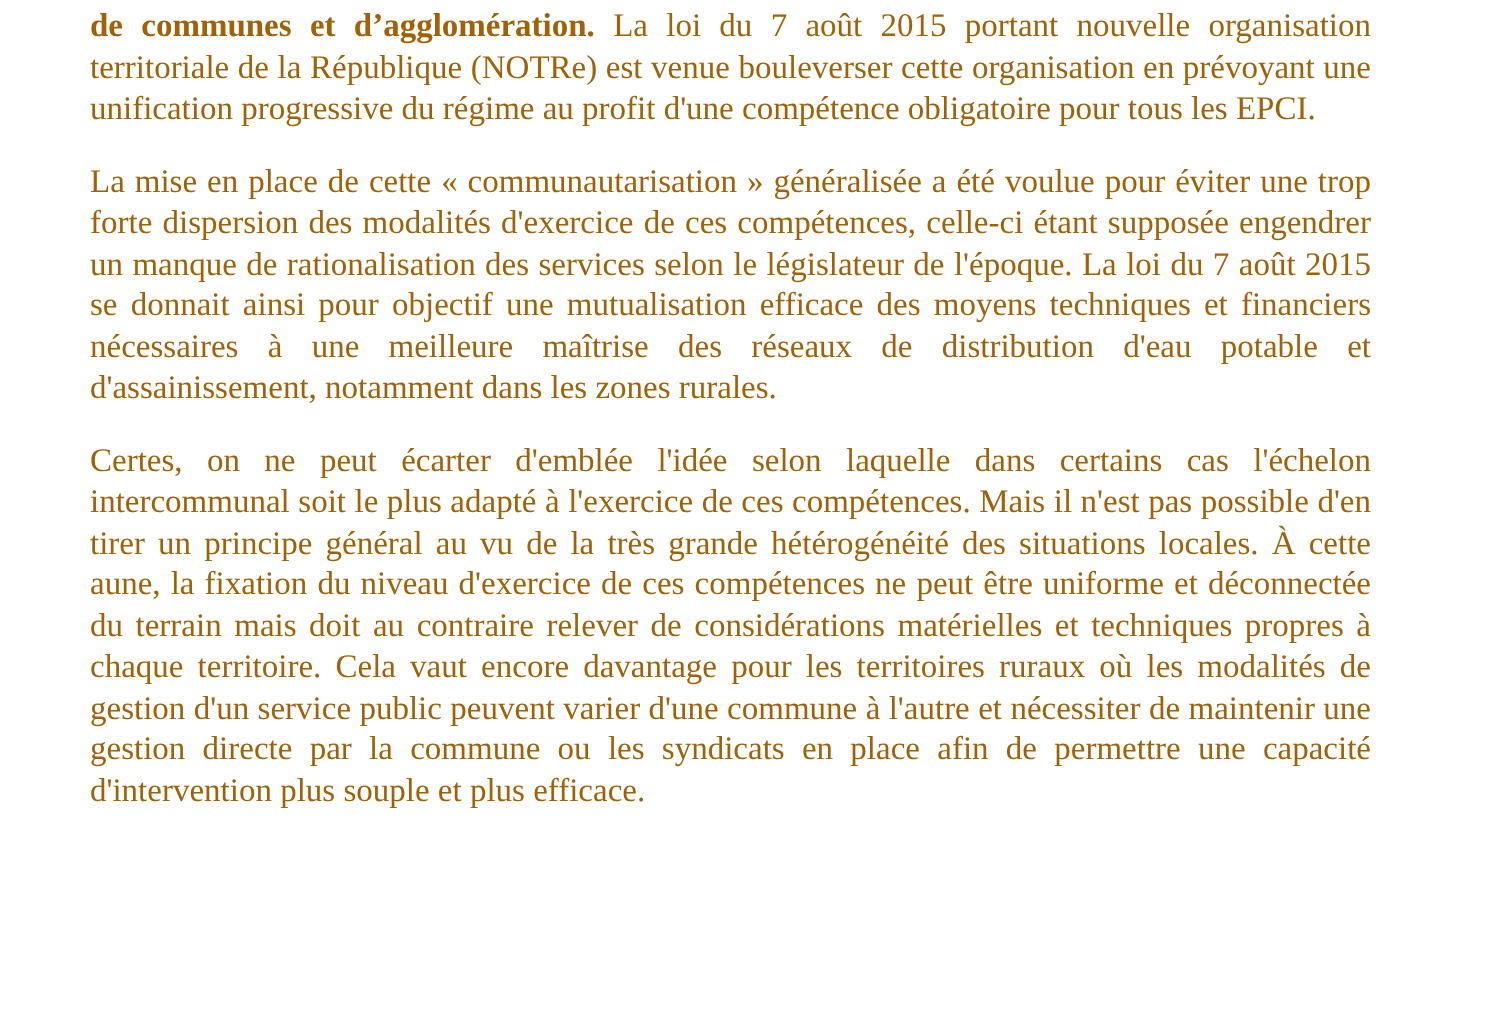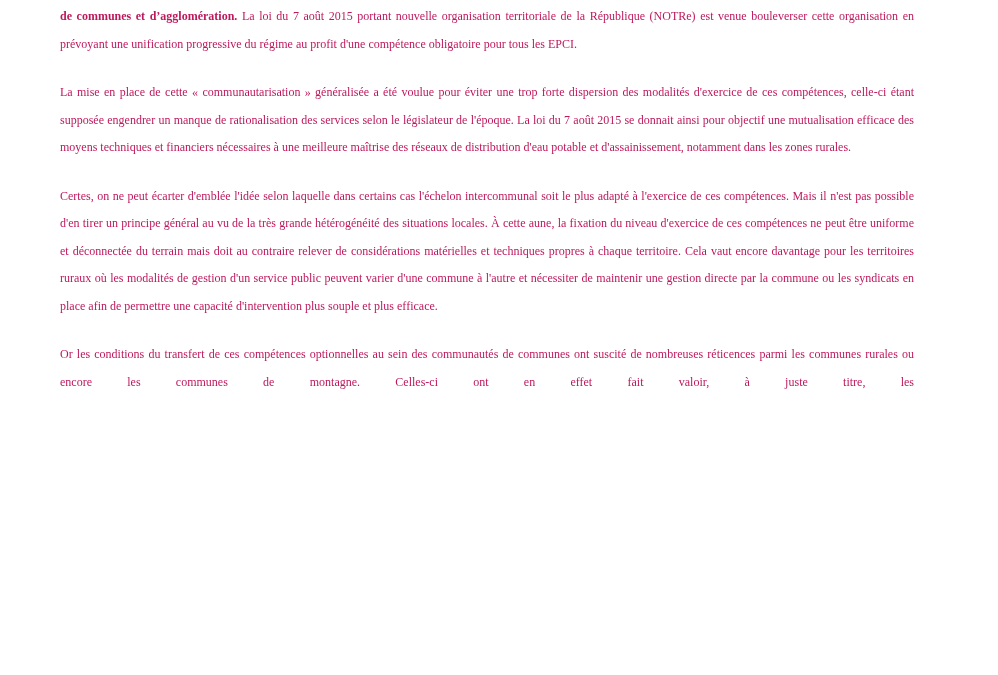--- a/index.html
+++ b/index.html
@@ -11,23 +11,23 @@
     width: 998px;
     height: 675px;
     overflow: hidden;
   }
   .page {
     box-sizing: border-box;
     width: 998px;
     height: 675px;
     padding: 3px 84px 0 60px;
     background: #ffffff;
-    color: #be185d;
+    color: #a16207;
     font-family: "Liberation Serif", "DejaVu Serif", serif;
-    font-size: 12px;
+    font-size: 22px;
     line-height: 27.5px;
     text-align: justify;
   }
   .page p {
     margin: 0 0 21px 0;
     text-align: justify;
   }
   .page p.cut-off {
     
     text-align-last: justify;
@@ -43,15 +43,14 @@
 <div class="page">
 
   <p>
     <span class="bold-lead">de communes et d’agglomération.</span><span> La loi du 7 août 2015 portant nouvelle organisation territoriale de la République (NOTRe) est venue bouleverser cette organisation en prévoyant une unification progressive du régime au profit d'une compétence obligatoire pour tous les EPCI.</span>
   </p>
 
   <p>La mise en place de cette « communautarisation » généralisée a été voulue pour éviter une trop forte dispersion des modalités d'exercice de ces compétences, celle-ci étant supposée engendrer un manque de rationalisation des services selon le législateur de l'époque. La loi du 7 août 2015 se donnait ainsi pour objectif une mutualisation efficace des moyens techniques et financiers nécessaires à une meilleure maîtrise des réseaux de distribution d'eau potable et d'assainissement, notamment dans les zones rurales.</p>
 
   <p>Certes, on ne peut écarter d'emblée l'idée selon laquelle dans certains cas l'échelon intercommunal soit le plus adapté à l'exercice de ces compétences. Mais il n'est pas possible d'en tirer un principe général au vu de la très grande hétérogénéité des situations locales. À cette aune, la fixation du niveau d'exercice de ces compétences ne peut être uniforme et déconnectée du terrain mais doit au contraire relever de considérations matérielles et techniques propres à chaque territoire. Cela vaut encore davantage pour les territoires ruraux où les modalités de gestion d'un service public peuvent varier d'une commune à l'autre et nécessiter de maintenir une gestion directe par la commune ou les syndicats en place afin de permettre une capacité d'intervention plus souple et plus efficace.</p>
 
-  <p class="cut-off">Or les conditions du transfert de ces compétences optionnelles au sein des communautés de communes ont suscité de nombreuses réticences parmi les communes rurales ou encore les communes de montagne. Celles-ci ont en effet fait valoir, à juste titre, les</p>
 
 </div>
 
 </body></html>

